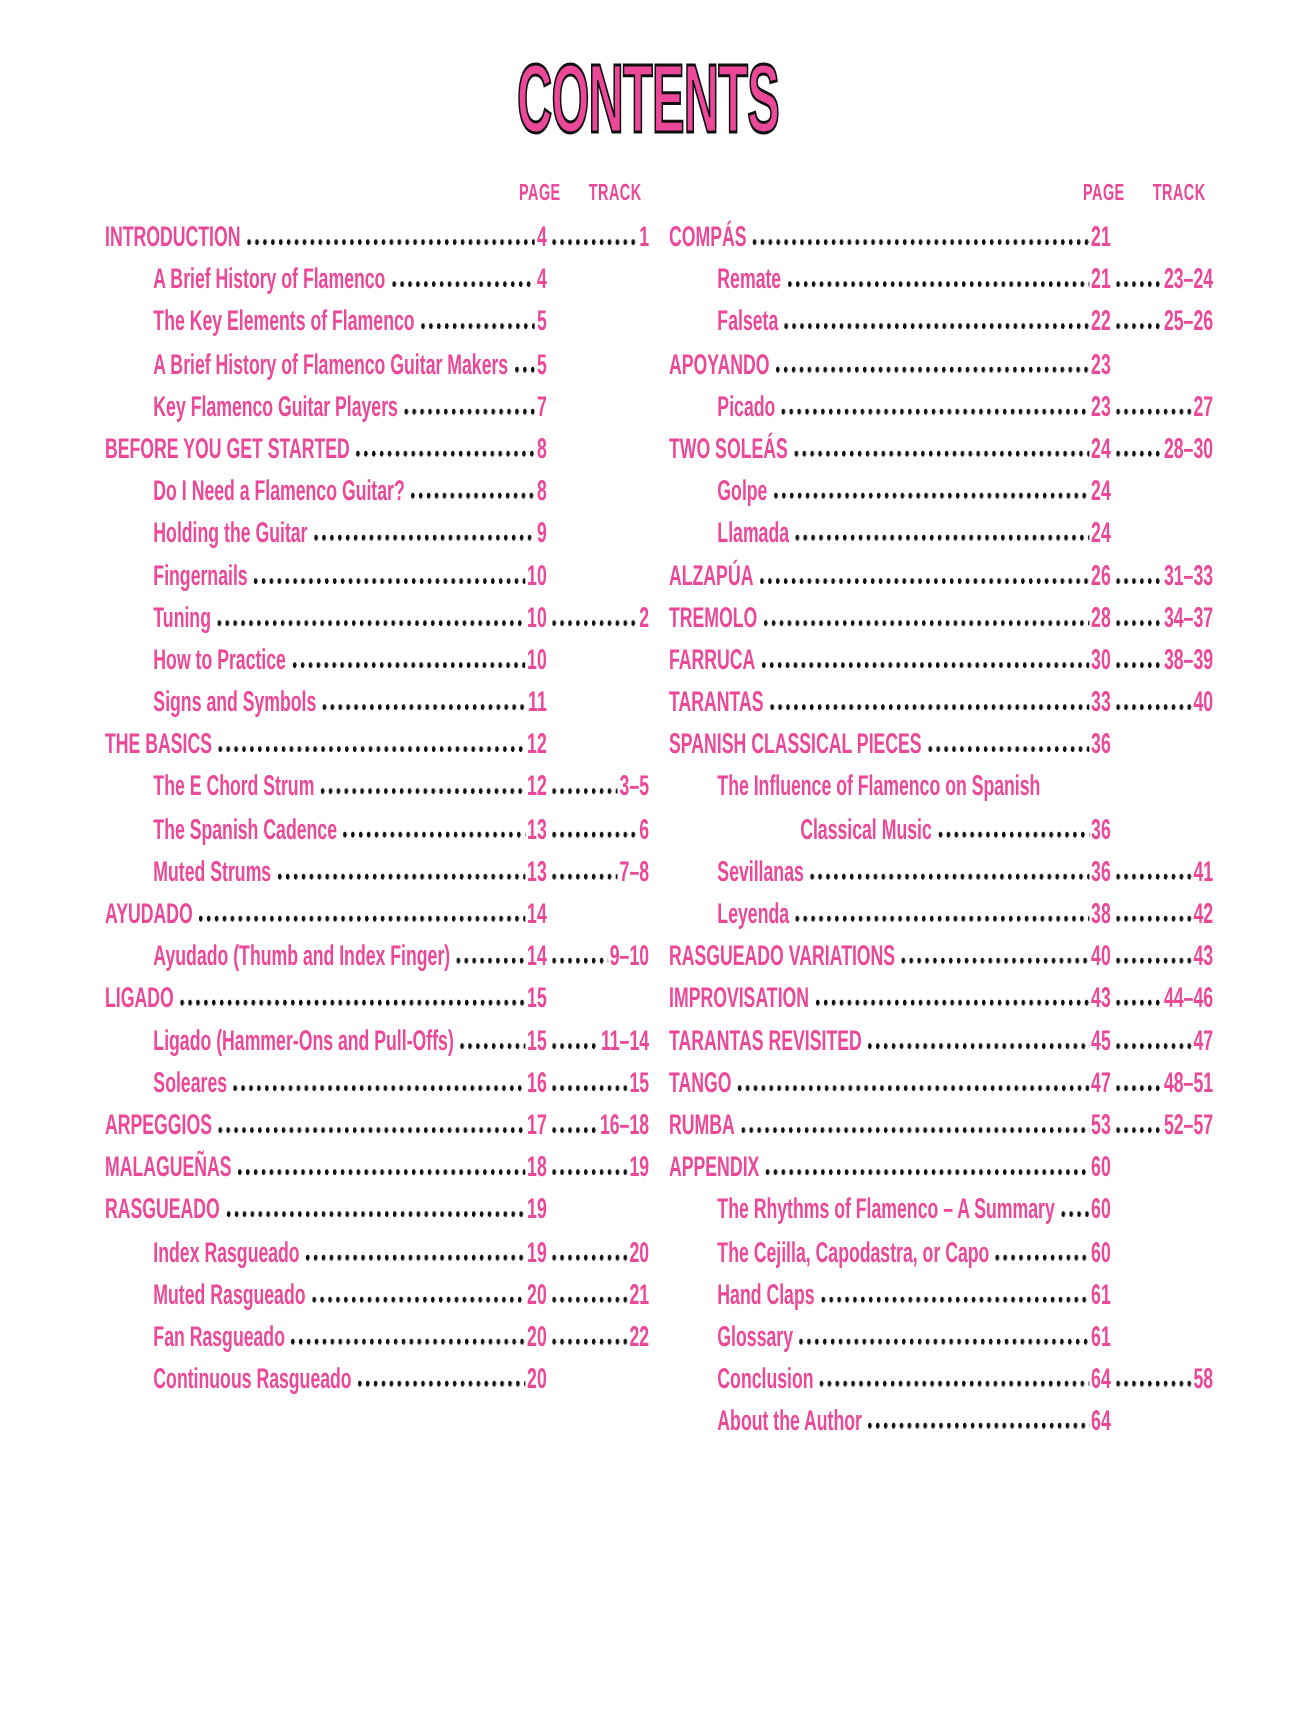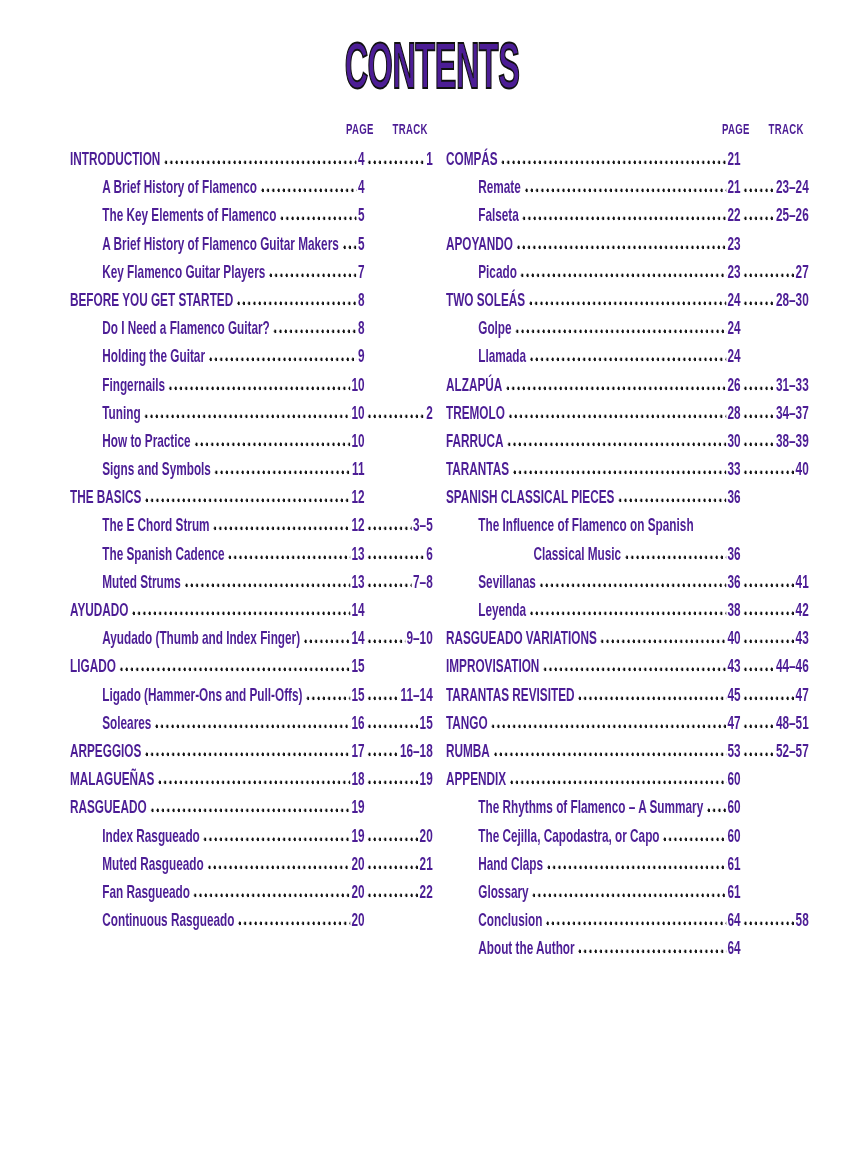--- a/index.html
+++ b/index.html
@@ -1,21 +1,21 @@
 <!DOCTYPE html>
 <html><head>
 <meta charset="utf-8">
 <style>
   html,body { margin:0; padding:0; background:#e8e8e8; }
   .doc {
     position:relative;
     width:864px; height:1152px;
     margin:0 auto;
     background:#ffffff;
-    color:#4c1d95;
+    color:#ec4899;
     font-family:"Liberation Sans","DejaVu Sans",sans-serif;
     overflow:hidden;
   }
   .title {
     position:absolute;
     top:33px; left:0; width:100%;
     margin:0;
     text-align:center;
     font-size:65px; line-height:65px;
     font-weight:700;

